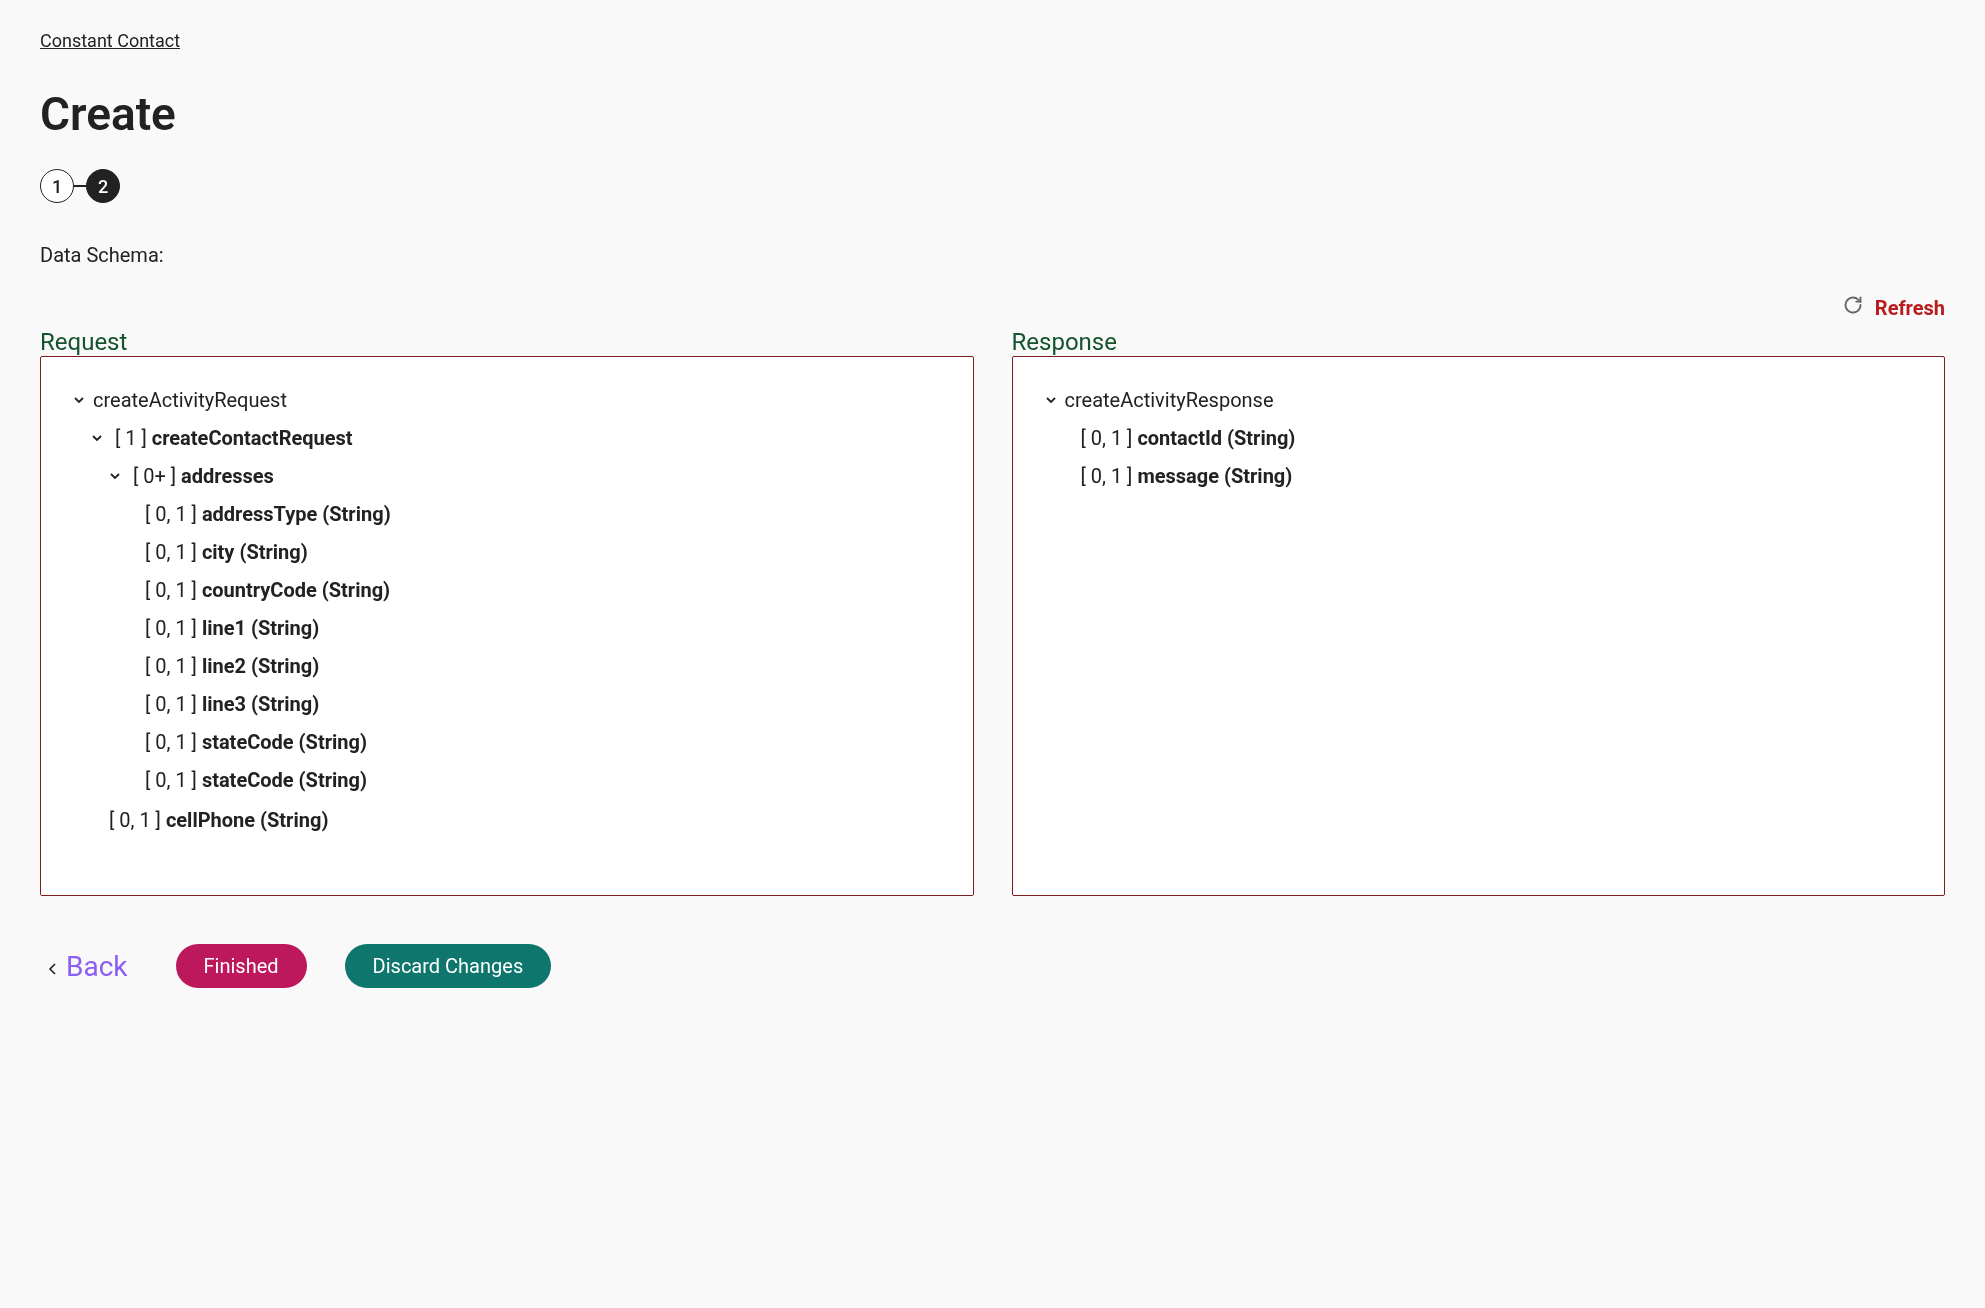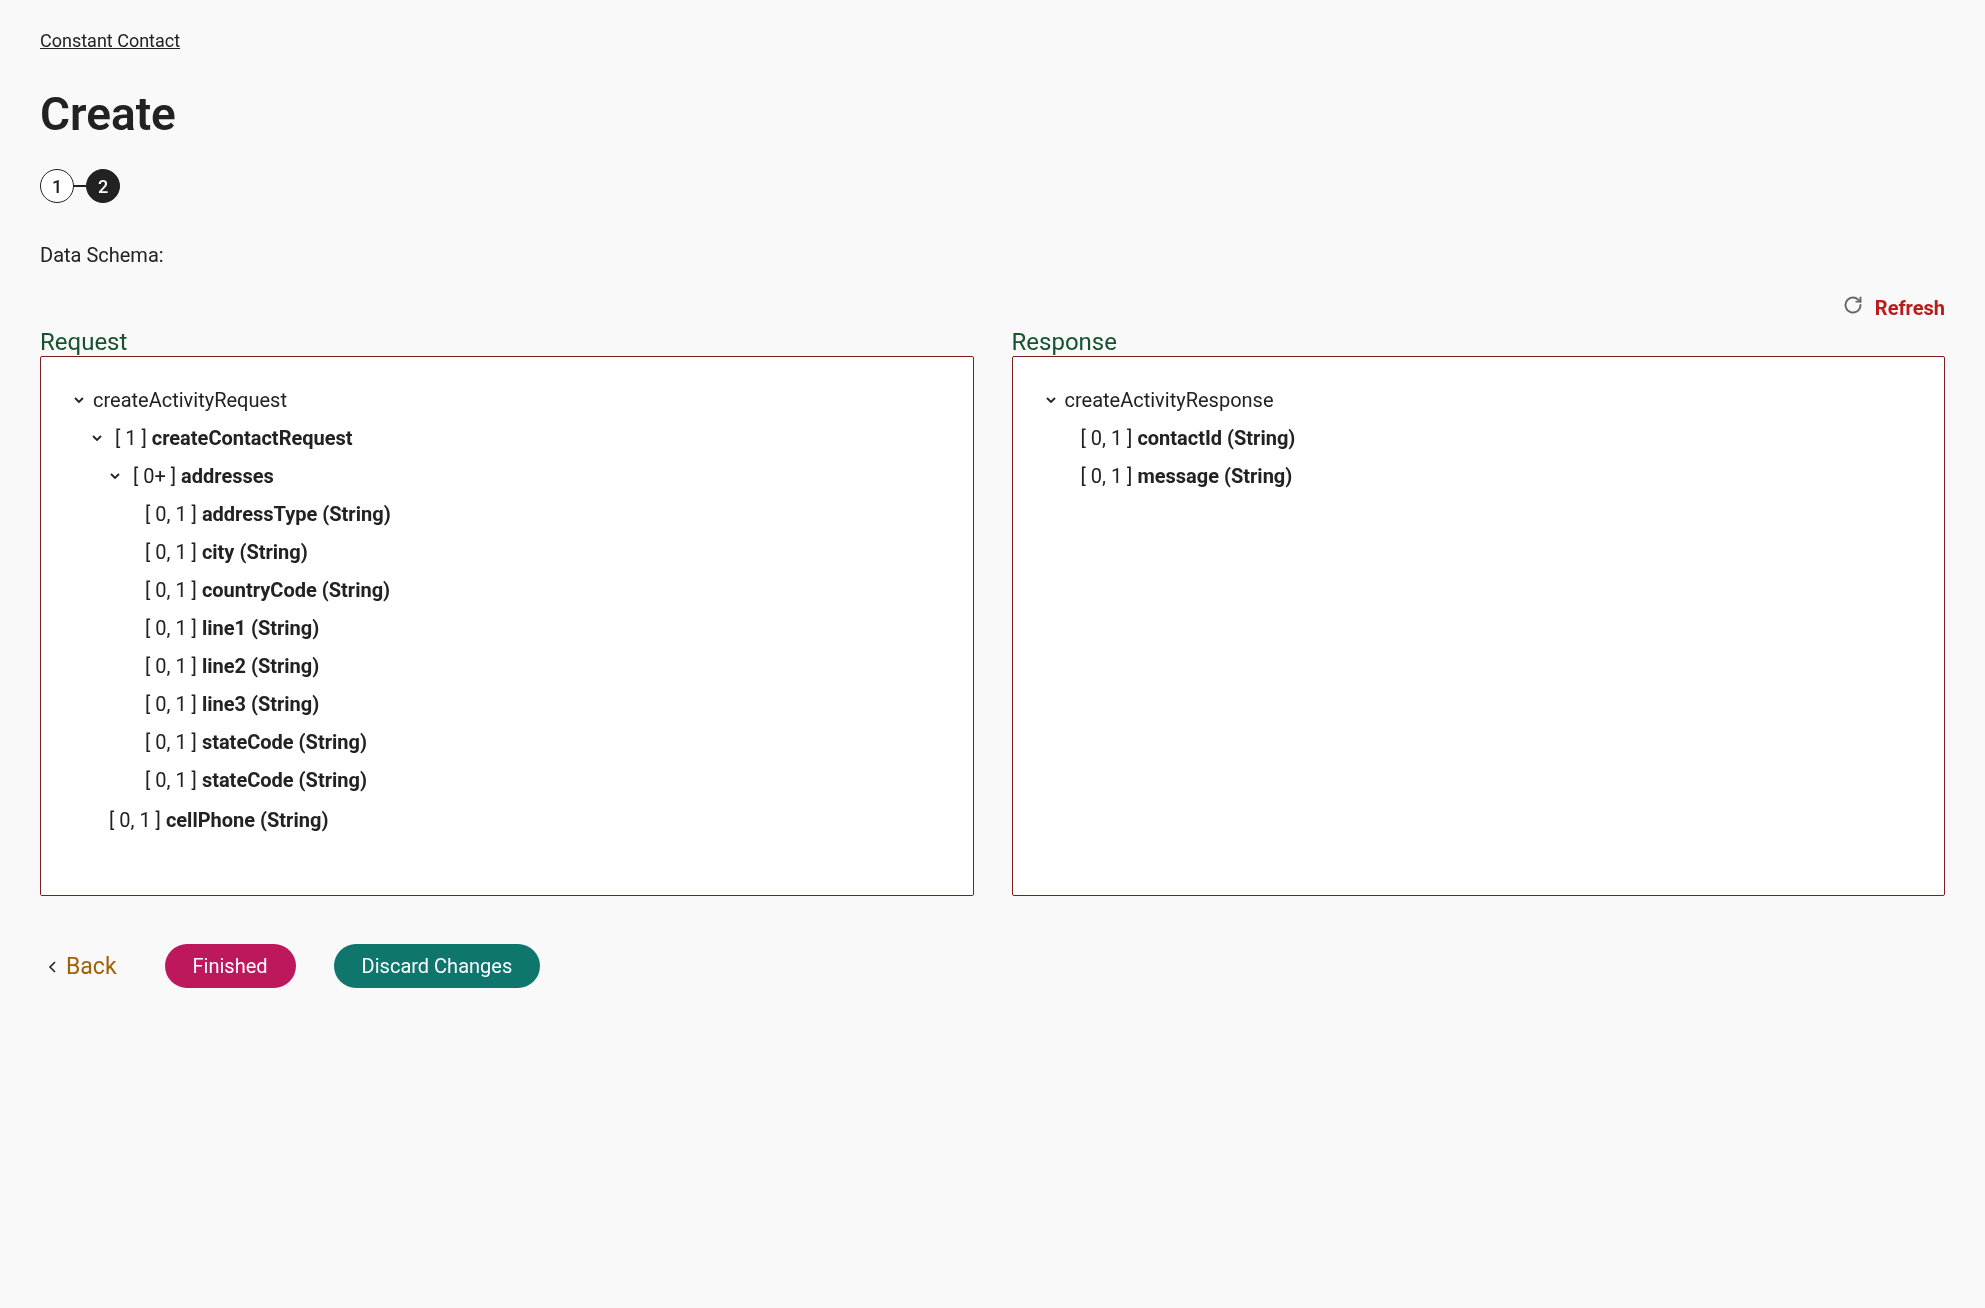--- a/index.html
+++ b/index.html
@@ -126,22 +126,22 @@
       display: flex;
       align-items: center;
       gap: 48px;
       margin-top: 48px;
       padding-left: 8px;
     }
     .back-btn {
       display: flex;
       align-items: center;
       gap: 8px;
-      font-size: 23px;
-      color: #a16207;
+      font-size: 28px;
+      color: #8b5cf6;
       cursor: pointer;
     }
     .btn {
       border: none;
       border-radius: 24px;
       padding: 10px 28px;
       font-size: 20px;
       cursor: pointer;
       color: #fff;
       font-family: inherit;

